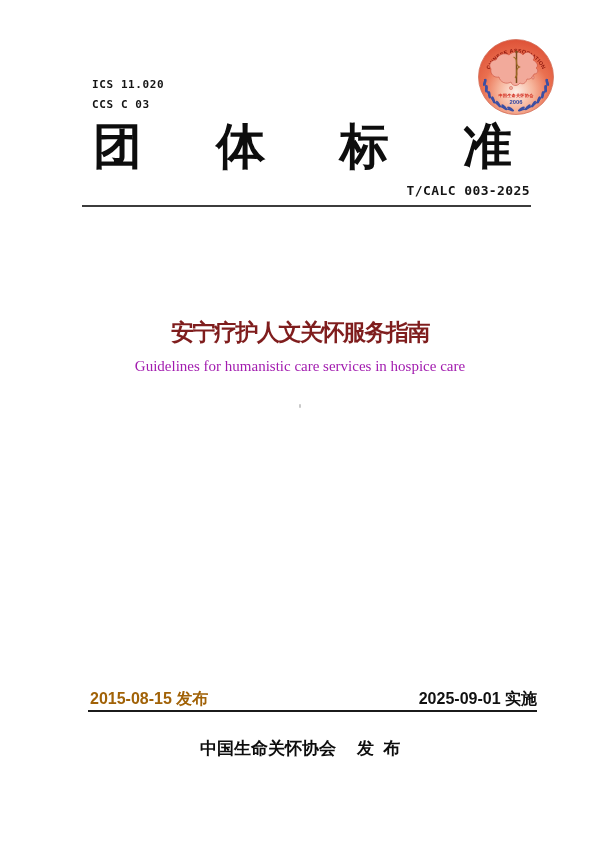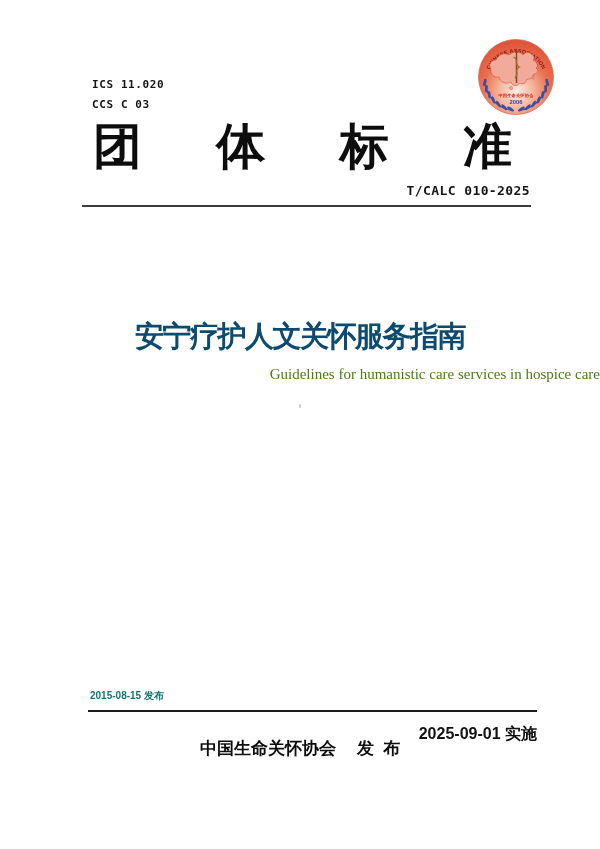--- a/index.html
+++ b/index.html
@@ -28,38 +28,38 @@
     font-family:"DejaVu Sans Mono",monospace;font-weight:bold;
     font-size:13px;letter-spacing:0.4px;color:#151515;
   }
 
   .rule{position:absolute;height:2px;background:#3c3c3c;}
   .rule-top{left:82px;top:205px;width:449px;}
   .rule-bottom{left:88px;top:710px;width:449px;background:#1b1b1b;}
 
   .title-cn{
     position:absolute;left:0;right:0;top:317px;text-align:center;
-    font-size:29px;font-weight:bold;letter-spacing:-1.5px;color:#0c4a6e;
+    font-size:23px;font-weight:bold;letter-spacing:-1.5px;color:#7f1d1d;
   }
   .title-en{
-    position:absolute;left:0;right:0;top:366px;text-align:right;
-    font-family:"Liberation Serif",serif;font-size:15px;color:#4d7c0f;
+    position:absolute;left:0;right:0;top:358px;text-align:center;
+    font-family:"Liberation Serif",serif;font-size:15px;color:#a21caf;
   }
   .speck{
     position:absolute;left:299px;top:404px;width:2px;height:4px;
     background:#c9c9c9;border-radius:1px;
   }
 
   .date-issue{
     position:absolute;left:90px;top:689px;
-    font-size:10px;font-weight:bold;color:#0f766e;
+    font-size:16px;font-weight:bold;color:#a16207;
   }
   .date-impl{
     position:absolute;right:63px;top:689px;
-    font-size:16px;font-weight:bold;color:#111;margin-top:35px;
+    font-size:16px;font-weight:bold;color:#111;
   }
 
   .publisher{
     position:absolute;left:0;right:0;top:737px;text-align:center;
     font-size:17px;font-weight:bold;color:#0d0d0d;font-family:Liberation Serif, serif;
   }
   .publisher .publish-label{margin-left:21px;word-spacing:5px;}
 </style>
 </head>
 <body>
@@ -134,21 +134,21 @@
     </svg>
   </div>
 
   <div class="doc-type">
     <span>团</span>
     <span>体</span>
     <span>标</span>
     <span>准</span>
   </div>
 
-  <div class="std-number">T/CALC 010-2025</div>
+  <div class="std-number">T/CALC 003-2025</div>
 
   <div class="rule rule-top"></div>
 
   <div class="title-cn">安宁疗护人文关怀服务指南</div>
   <div class="title-en">Guidelines for humanistic care services in hospice care</div>
 
   <div class="speck"></div>
 
   <div class="date-issue">2015-08-15 发布</div>
   <div class="date-impl">2025-09-01 实施</div>

